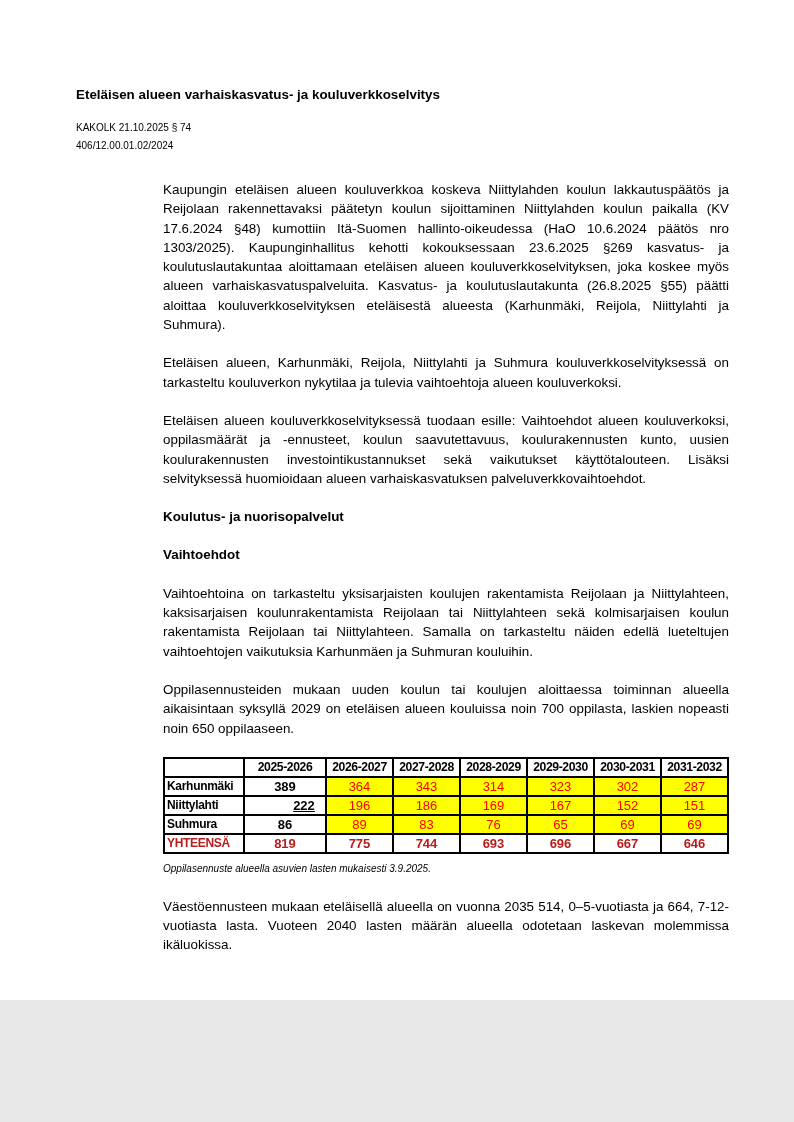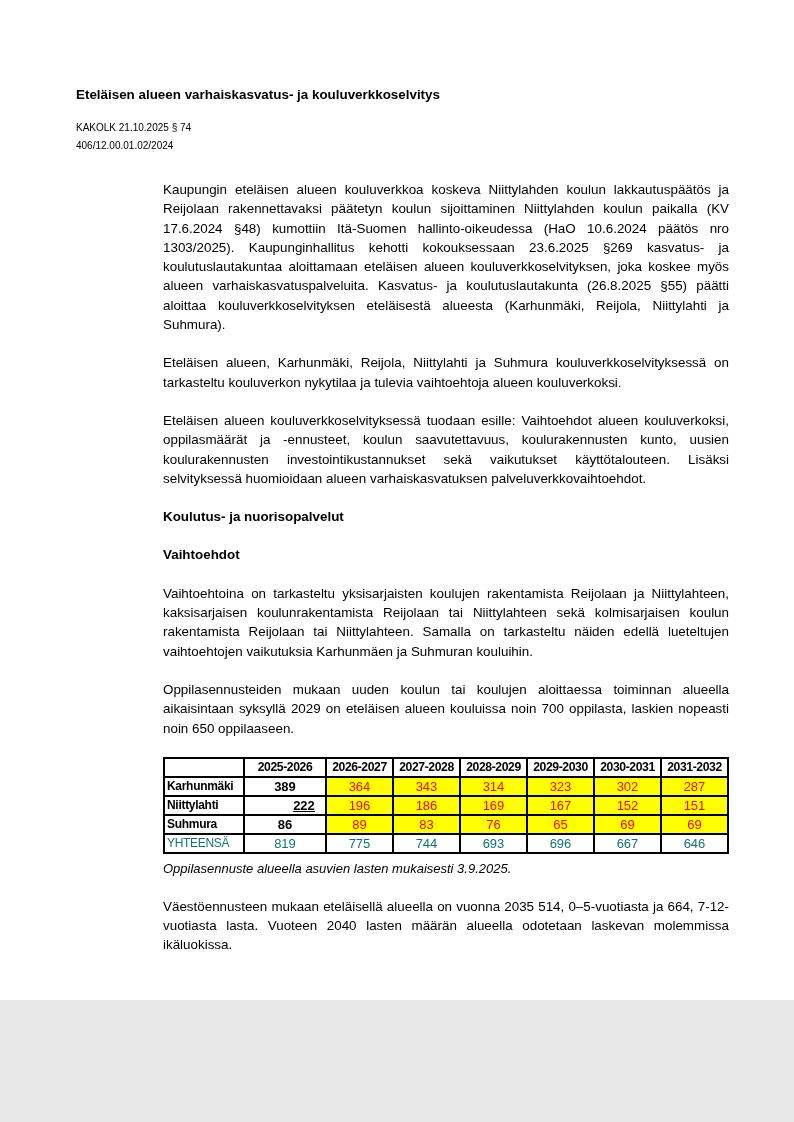--- a/index.html
+++ b/index.html
@@ -73,24 +73,24 @@
     font-weight: bold;
     font-size: 12px;
     letter-spacing: -0.3px;
   }
   .enrollment-table td.current-cell { font-weight: bold; }
   .enrollment-table tr.data-row td.forecast-cell {
     background: #FFFF00;
     color: #FF0000;
     font-weight: normal;
   }
-  .enrollment-table tr.total-row td { font-weight: normal; background: #ffffff; color: #0f766e; }
+  .enrollment-table tr.total-row td { font-weight: bold; background: #ffffff; color: #b91c1c; }
   .enrollment-table td.underlined { text-decoration: underline; padding-left: 40px; }
   .table-caption {
-    font-size: 13px;
+    font-size: 10px;
     font-style: italic;
     margin: 7px 0 20px 0;
     line-height: 16px;
     text-align: left;
   }
 </style>
 </head>
 <body>
 
 <div class="page">

